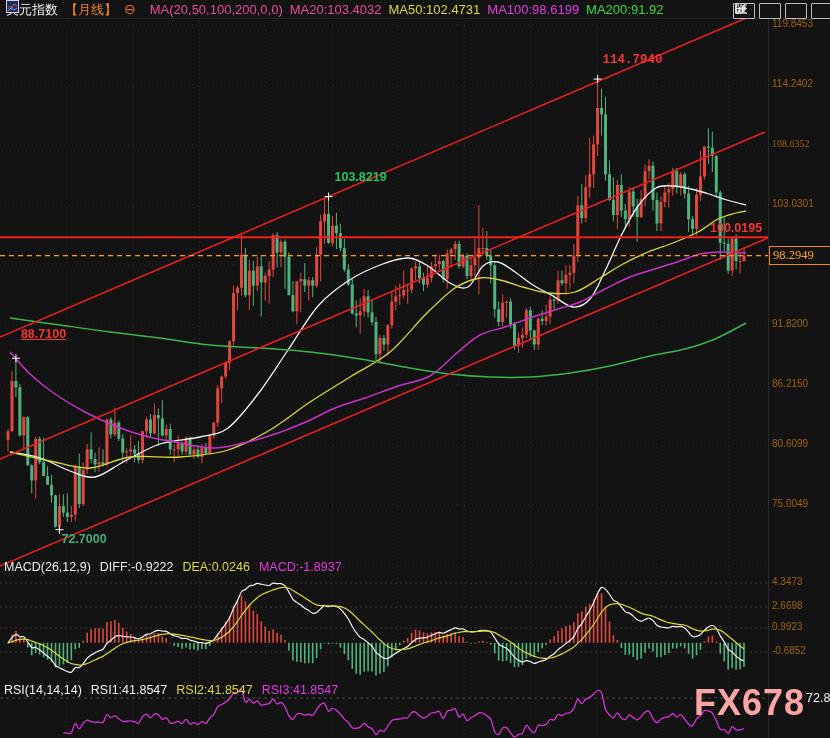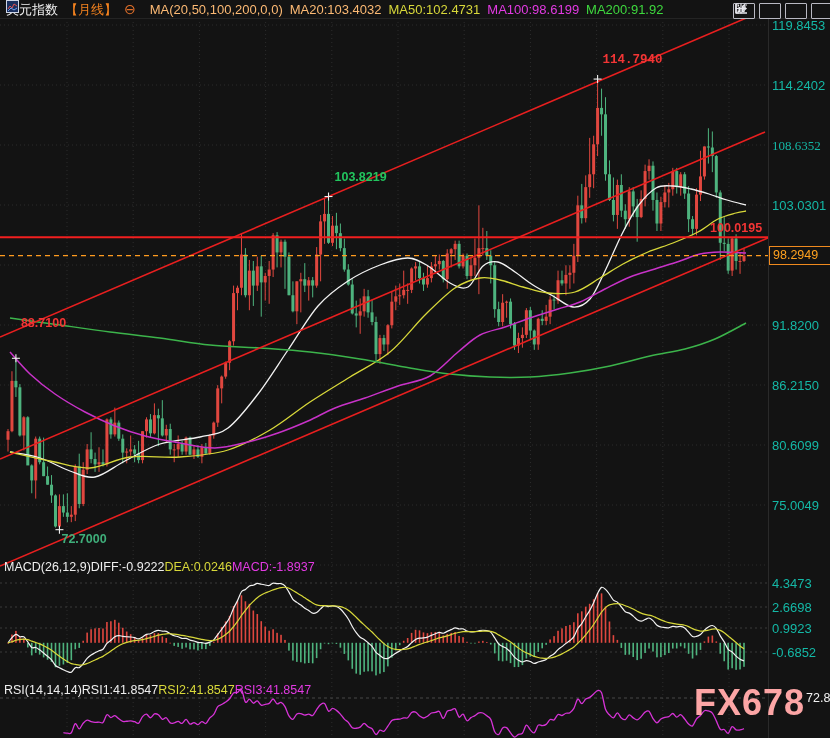--- a/index.html
+++ b/index.html
@@ -4,33 +4,33 @@
 <style>
   html,body{margin:0;padding:0;background:#0d0d0d;}
   #app{position:relative;width:830px;height:738px;background:#131313;overflow:hidden;
        font-family:"Liberation Sans",sans-serif;}
   svg{position:absolute;left:0;top:0;}
   .hdr{position:absolute;left:6px;top:0;height:19px;display:flex;align-items:center;gap:7px;
        font-size:13px;white-space:nowrap;z-index:30;}
   .hdr .sym{color:#f2f2f2;}
   .hdr .per{color:#f5831f;}
   .hdr .cplus{color:#e2702a;font-size:14px;line-height:13px;}
-  .hdr .maset,.hdr .ma20{color:#fdba74;}
+  .hdr .maset,.hdr .ma20{color:#ec4899;}
   .hdr .ma50{color:#d8d83a;}
   .hdr .ma100{color:#e23ae2;}
   .hdr .ma200{color:#3ed83e;}
   .winbtns{position:absolute;top:3px;left:733px;display:flex;gap:4px;z-index:30;}
   .winbtn{width:20px;height:14px;border:1px solid #b9b9c2;border-radius:1px;display:flex;
           align-items:center;justify-content:center;background:#131313;}
-  .axis-label{position:absolute;left:772px;color:#14b8a6;font-size:13px;z-index:20;}
+  .axis-label{position:absolute;left:772px;color:#a16207;font-size:10px;z-index:20;}
   .pricebox{position:absolute;left:769px;width:57px;height:17px;border:1px solid #f08a1e;
             color:#ffa21f;background:#131313;font-size:12.5px;line-height:17px;
-            padding-left:3px;z-index:25;}
+            padding-left:3px;z-index:25;font-family:Liberation Serif, serif;}
   .annot{position:absolute;font-size:12.5px;font-weight:bold;z-index:15;white-space:nowrap;}
-  .indrow{position:absolute;left:4px;display:flex;font-size:12.5px;z-index:20;white-space:nowrap;}
+  .indrow{position:absolute;left:4px;display:flex;gap:9px;font-size:12.5px;z-index:20;white-space:nowrap;}
   .indrow .w{color:#eeeeee;}
   .indrow .y{color:#d8d83a;}
   .indrow .m{color:#e23ae2;}
   .wmark{position:absolute;left:694px;top:681px;font-size:36px;font-weight:bold;
          color:#fca5a5;letter-spacing:1px;z-index:18;line-height:44px;}
   .rsigrid{position:absolute;left:770px;top:691px;color:#f2f2f2;font-size:12.5px;z-index:22;padding-left:36px;}
 </style>
 </head>
 <body>
 
@@ -732,21 +732,21 @@
       <div class="axis-label" style="left: 772px; top: 378px;">86.2150</div>
       <div class="axis-label" style="left: 772px; top: 438px;">80.6099</div>
       <div class="axis-label" style="left: 772px; top: 498px;">75.0049</div>
     </div>
 
   <div class="pricebox" style="top: 246px;">98.2949</div>
 
   <div id="annots">
       <div class="annot" style="left: 602.593px; top: 53.072px; color: rgb(242, 53, 53); font-family: Liberation Mono, monospace;">114.7940</div>
       <div class="annot" style="left: 334.517px; top: 169.524px; color: #22c55e;">103.8219</div>
-      <div class="annot" style="left: 20.914px; top: 316px; color: rgb(242, 53, 53);">88.7100</div>
+      <div class="annot" style="left: 20.914px; top: 327px; color: rgb(242, 53, 53); text-decoration: underline;">88.7100</div>
       <div class="annot" style="left: 61.441px; top: 531.67px; color: rgb(63, 174, 122);">72.7000</div>
       <div class="annot" style="left: 710px; top: 221px; color: rgb(242, 53, 53);">100.0195</div>
     </div>
 
   <div class="indrow" style="top:560px;">
     <span class="w">MACD(26,12,9)</span>
     <span class="w">DIFF:-0.9222</span>
     <span class="y">DEA:0.0246</span>
     <span class="m">MACD:-1.8937</span>
   </div>

